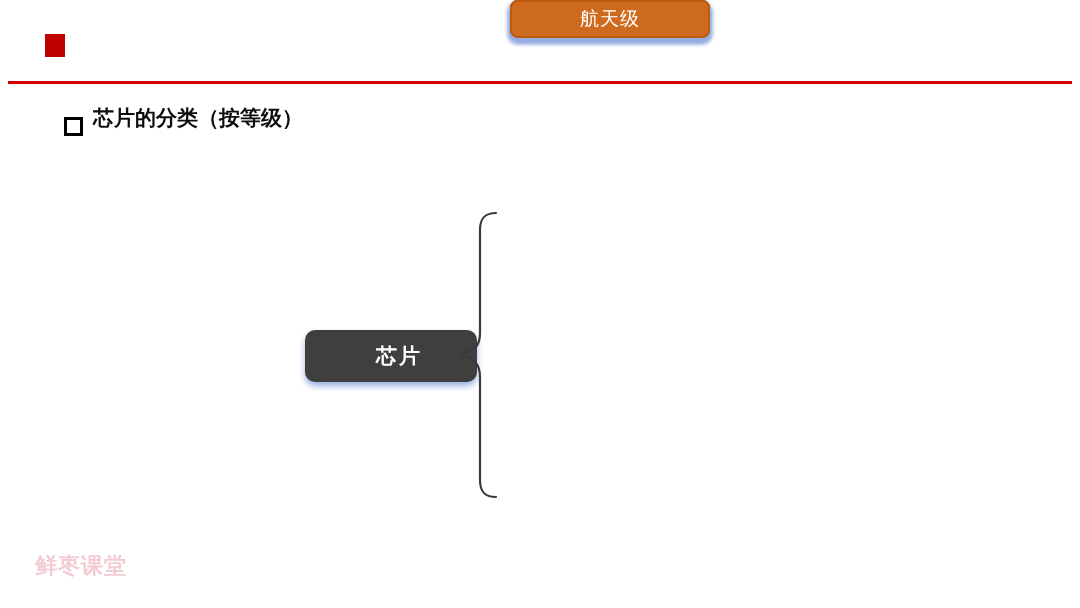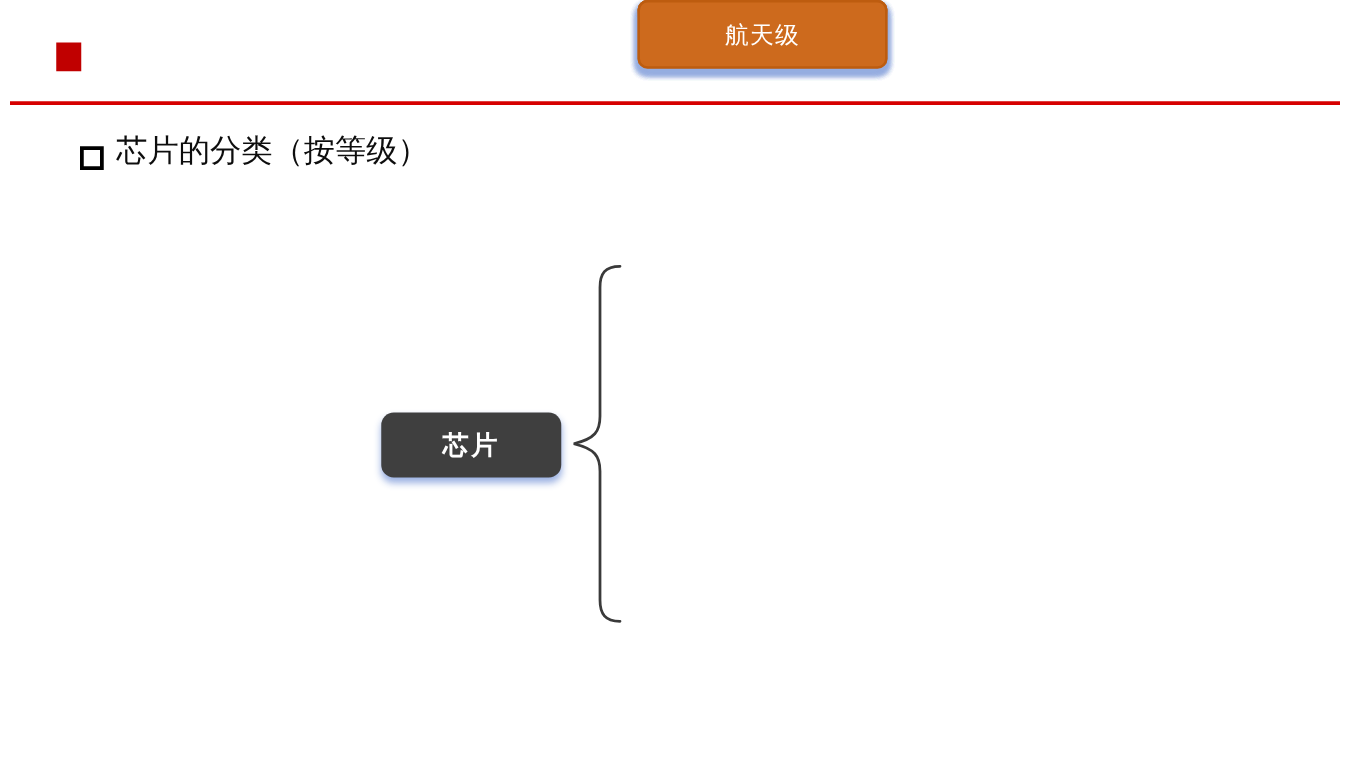--- a/index.html
+++ b/index.html
@@ -41,50 +41,51 @@
   .subtitle-bullet {
     position: absolute;
     left: 64px; top: 117px;
     width: 13px; height: 13px;
     border: 3px solid #000000;
     background: #ffffff;
   }
   .slide-subtitle {
     position: absolute;
     left: 93px; top: 104px;
-    font-size: 25px;
-    font-weight: normal;
+    font-size: 21px;
+    font-weight: bold;
     color: #0d0d0d;
     white-space: nowrap;
   }
   
   .root-node {
     position: absolute;
     left: 305px; top: 330px;
-    width: 144px; height: 52px;
+    width: 156px; height: 52px;
     background: #3f3f3f;
     border-radius: 10px;
     box-shadow: 0 4px 6px rgba(150, 173, 224, 0.95);
     display: flex;
     align-items: center;
     justify-content: center;
     color: #ffffff;
     font-size: 21px;
     font-weight: bold;
     letter-spacing: 2px;
+    padding-left: 16px;
   }
   .brace {
     position: absolute;
     left: 450px; top: 206px;
     width: 56px; height: 298px;
   }
   .branch {
     position: absolute;
     left: 510px;
-    width: 200px; height: 55px;
+    width: 200px; height: 38px;
     box-sizing: border-box;
     background: #cd6a1d;
     border: 2px solid #bd5c0f;
     border-radius: 8px;
     box-shadow: 0 4px 5px rgba(150, 173, 224, 0.9);
     display: flex;
     align-items: center;
     justify-content: center;
     color: #ffffff;
     font-size: 19px;
@@ -121,14 +122,15 @@
   <svg class="brace" viewBox="0 0 56 298" aria-hidden="true">
     <path d="M46,7 C34,7 30,13 30,24 L30,127 C30,139 26,145 9,149 C26,153 30,159 30,171 L30,274 C30,285 34,291 46,291" fill="none" stroke="#3a3a3a" stroke-width="2.2" stroke-linecap="round"></path>
   </svg>
 
   <div class="branch">消费级</div>
   <div class="branch">工业级</div>
   <div class="branch">汽车级</div>
   <div class="branch">军工级</div>
   <div class="branch">航天级</div>
 
+  <div class="watermark">鲜枣课堂</div>
 
 </div>
 
 </body></html>

